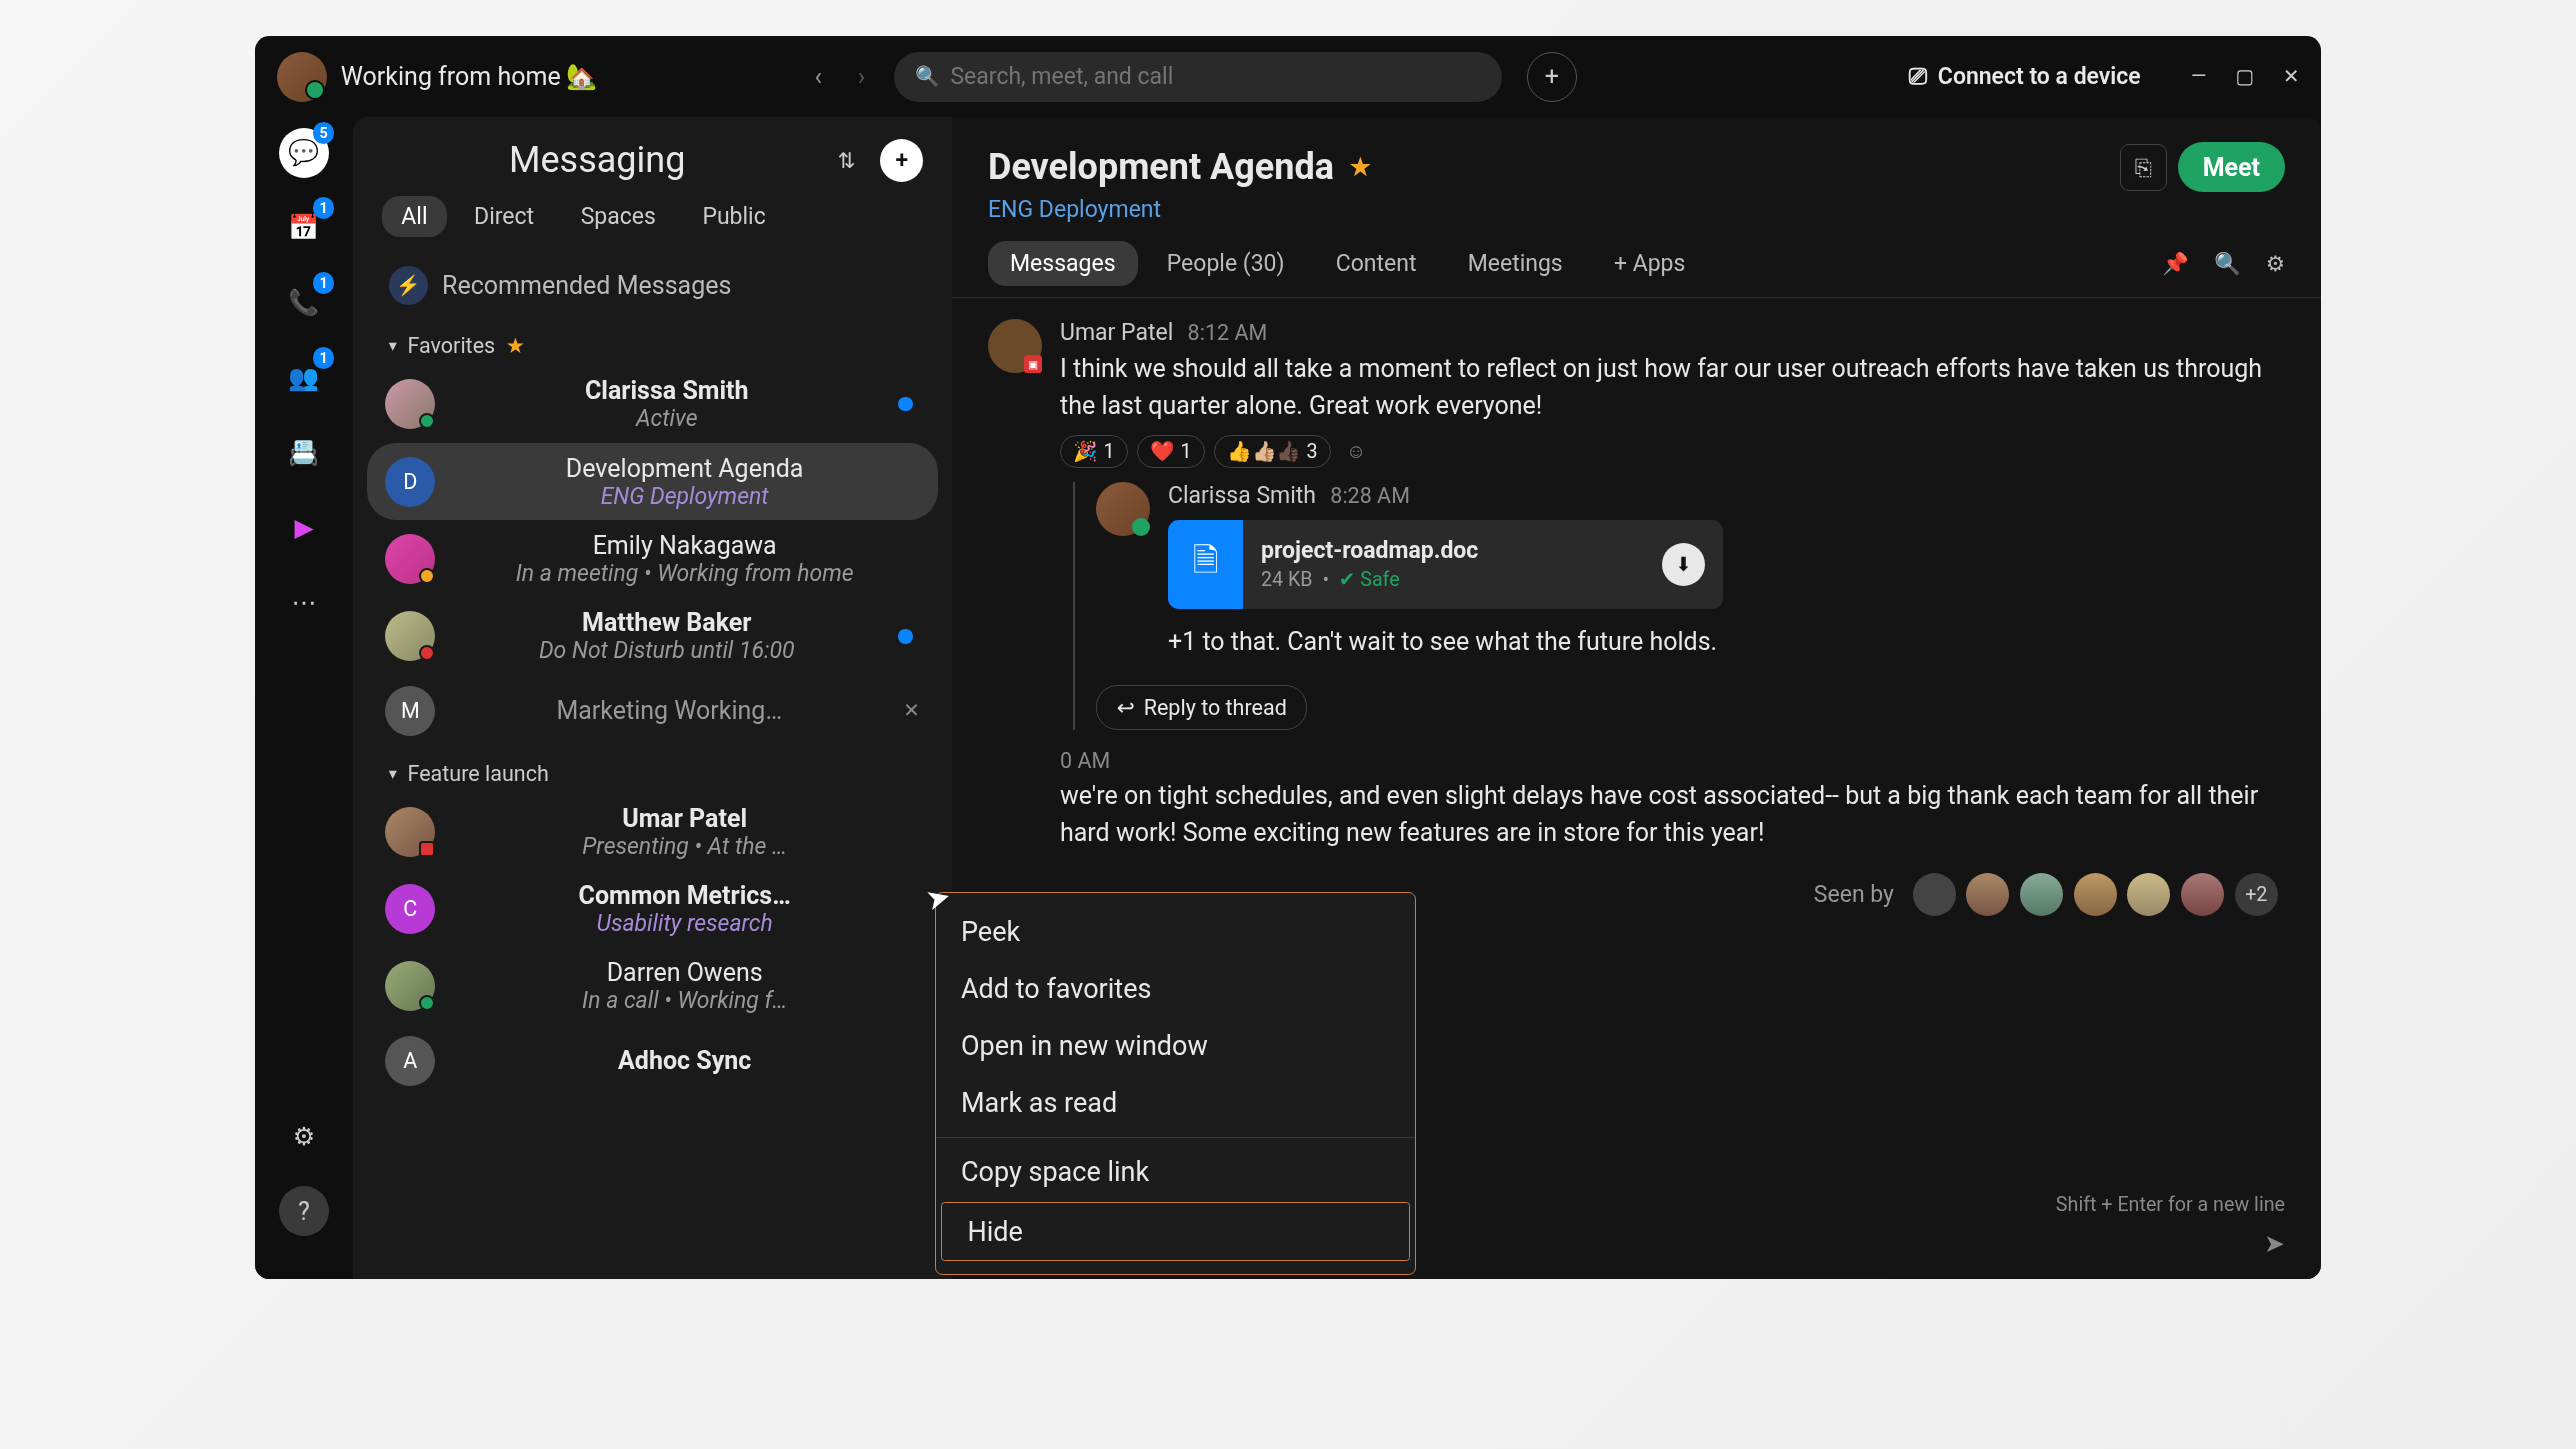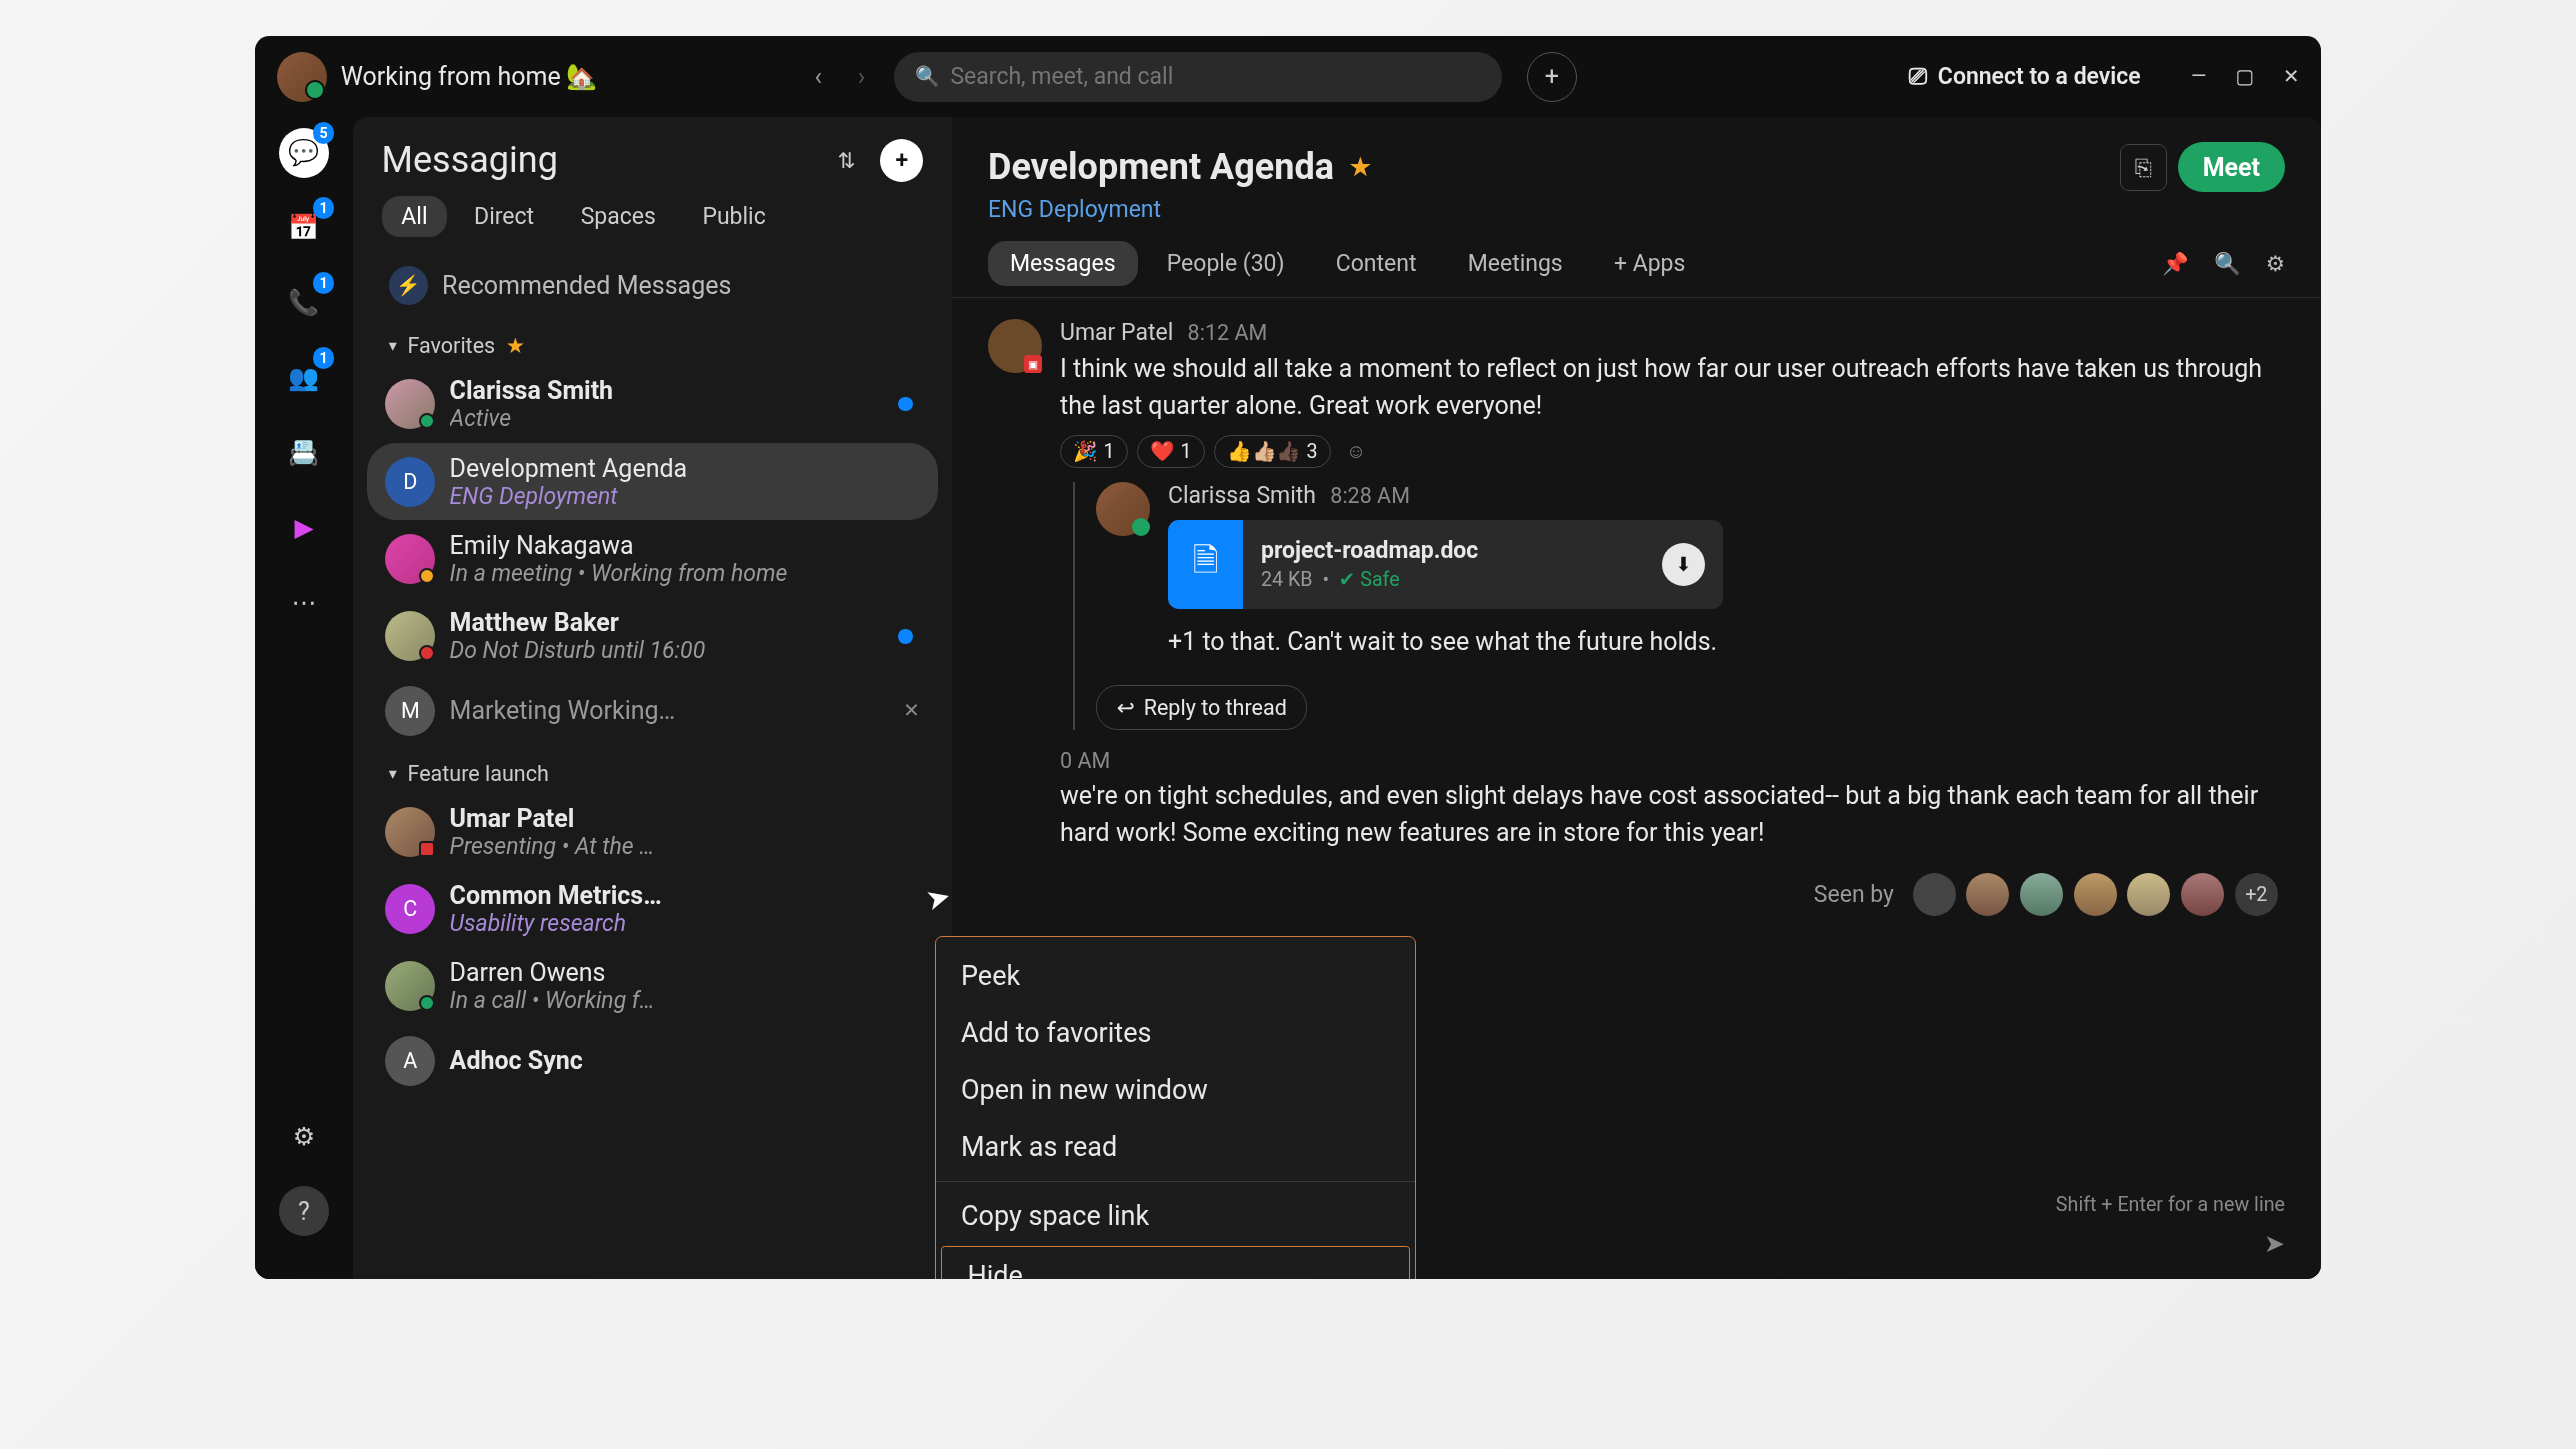--- a/index.html
+++ b/index.html
@@ -17,21 +17,21 @@
 .plus-circle { width:50px; height:50px; border:1.8px solid #555; border-radius:50%; display:flex; align-items:center; justify-content:center; color:#ccc; font-size:25px; margin-left:10.7px; }
 .connect-dev { margin-left:auto; color:#e8e8e8; font-size:23px; font-weight:600; display:flex; align-items:center; gap:10.7px; }
 .win-controls { display:flex; gap:29px; margin-left:36px; color:#ccc; }
 .win-btn { font-size:19.7px; cursor:pointer; }
 .body-row { flex:1; display:flex; overflow:hidden; position: relative; }
 .rail { width:98px; background:#0f0f0f; display:flex; flex-direction:column; align-items:center; padding-top:10.7px; gap:25px; }
 .rail-btn { width:50px; height:50px; border-radius:50%; display:flex; align-items:center; justify-content:center; position:relative; color:#ccc; font-size:25px; }
 .rail-btn.active { background:#fff; color:#111; }
 .rail-badge { position:absolute; top:-5.4px; right:-5.4px; min-width:21.5px; height:21.5px; border-radius:10.7px; background:#0a84ff; color:#fff; font-size:14.3px; font-weight:700; display:flex; align-items:center; justify-content:center; padding:0 3.6px; }
 .rail-spacer { flex:1; }
-.sidebar { width:599px; background:#1a1a1a; border-radius:14.3px 0 0 0; display:flex; flex-direction:column; padding:21.5px 14.3px 0; }
+.sidebar { width:599px; background:#1a1a1a; border-radius:14.3px 0 0 0; display:flex; flex-direction:column; padding:21.5px 14.3px 0;text-align:center; }
 .side-head { display:flex; align-items:center; gap:14.3px; padding:0 14.3px 14.3px; }
 .side-title { color:#e8e8e8; font-size:36px; font-weight:400; flex:1; }
 .side-icon-btn { width:39px; height:39px; display:flex; align-items:center; justify-content:center; color:#ccc; font-size:21.5px; }
 .side-add { width:43px; height:43px; border-radius:50%; background:#fff; color:#111; display:flex; align-items:center; justify-content:center; font-size:23px; font-weight:600; }
 .filter-row { display:flex; gap:7.2px; padding:0 14.3px 14.3px; }
 .filter-tab { padding:7.2px 19.7px; border-radius:18px; color:#ccc; font-size:23px; }
 .filter-tab.active { background:#3a3a3a; color:#fff; }
 .recommended { display:flex; align-items:center; gap:14.3px; padding:14.3px 21.5px; }
 .rec-icon { width:39px; height:39px; border-radius:50%; background:#2a3a5a; display:flex; align-items:center; justify-content:center; color:#6fa8ff; font-size:19.7px; }
 .rec-txt { color:#bbb; font-size:25px; }
@@ -84,21 +84,21 @@
 .seen-row { display:flex; align-items:center; gap:10.7px; justify-content:flex-end; margin-top:21.5px; padding-right:7.2px; }
 .seen-txt { color:#999; font-size:23px; margin-right:8px; }
 .seen-av { width:43px; height:43px; border-radius:50%; background:#666; position:relative; }
 .seen-more { width:43px; height:43px; border-radius:50%; background:#3a3a3a; color:#ccc; display:flex; align-items:center; justify-content:center; font-size:19.7px; }
 .composer { border-top:0; padding:14.3px 36px 21.5px; }
 .comp-icons { display:flex; gap:25px; color:#999; font-size:23px; align-items:center; }
 .comp-hint { margin-left:auto; color:#888; font-size:19.7px; }
 .comp-input-row { display:flex; align-items:center; margin-top:10.7px; }
 .comp-input { flex:1; background:none; border:none; color:#888; font-size:25px; outline:none; }
 .send-btn { color:#888; font-size:25px; }
-.context-menu { position:absolute; left:680px; top:819px; width:481px; background:#1c1c1c; border:1.8px solid #d17a3a; border-radius:7.2px; padding:10.7px 0; z-index:100; }
+.context-menu { position:absolute; left:680px; top:775px; width:481px; background:#1c1c1c; border:1.8px solid #d17a3a; border-radius:7.2px; padding:10.7px 0; z-index:100; }
 .ctx-item { padding:12.5px 25px; color:#e8e8e8; font-size:27px; }
 .ctx-item.hl { border:1.8px solid #d17a3a; border-radius:3.6px; margin:1.8px 5.4px; }
 .ctx-div { height:0.9px; background:#3a3a3a; margin:5.4px 0; }
 .cursor { position:absolute; left:671px; top:764px; font-size:29px; color:#fff; z-index:101; transform:rotate(-15deg); }
 </style>
 </head>
 <body>
 
 <div class="app-window">
 

